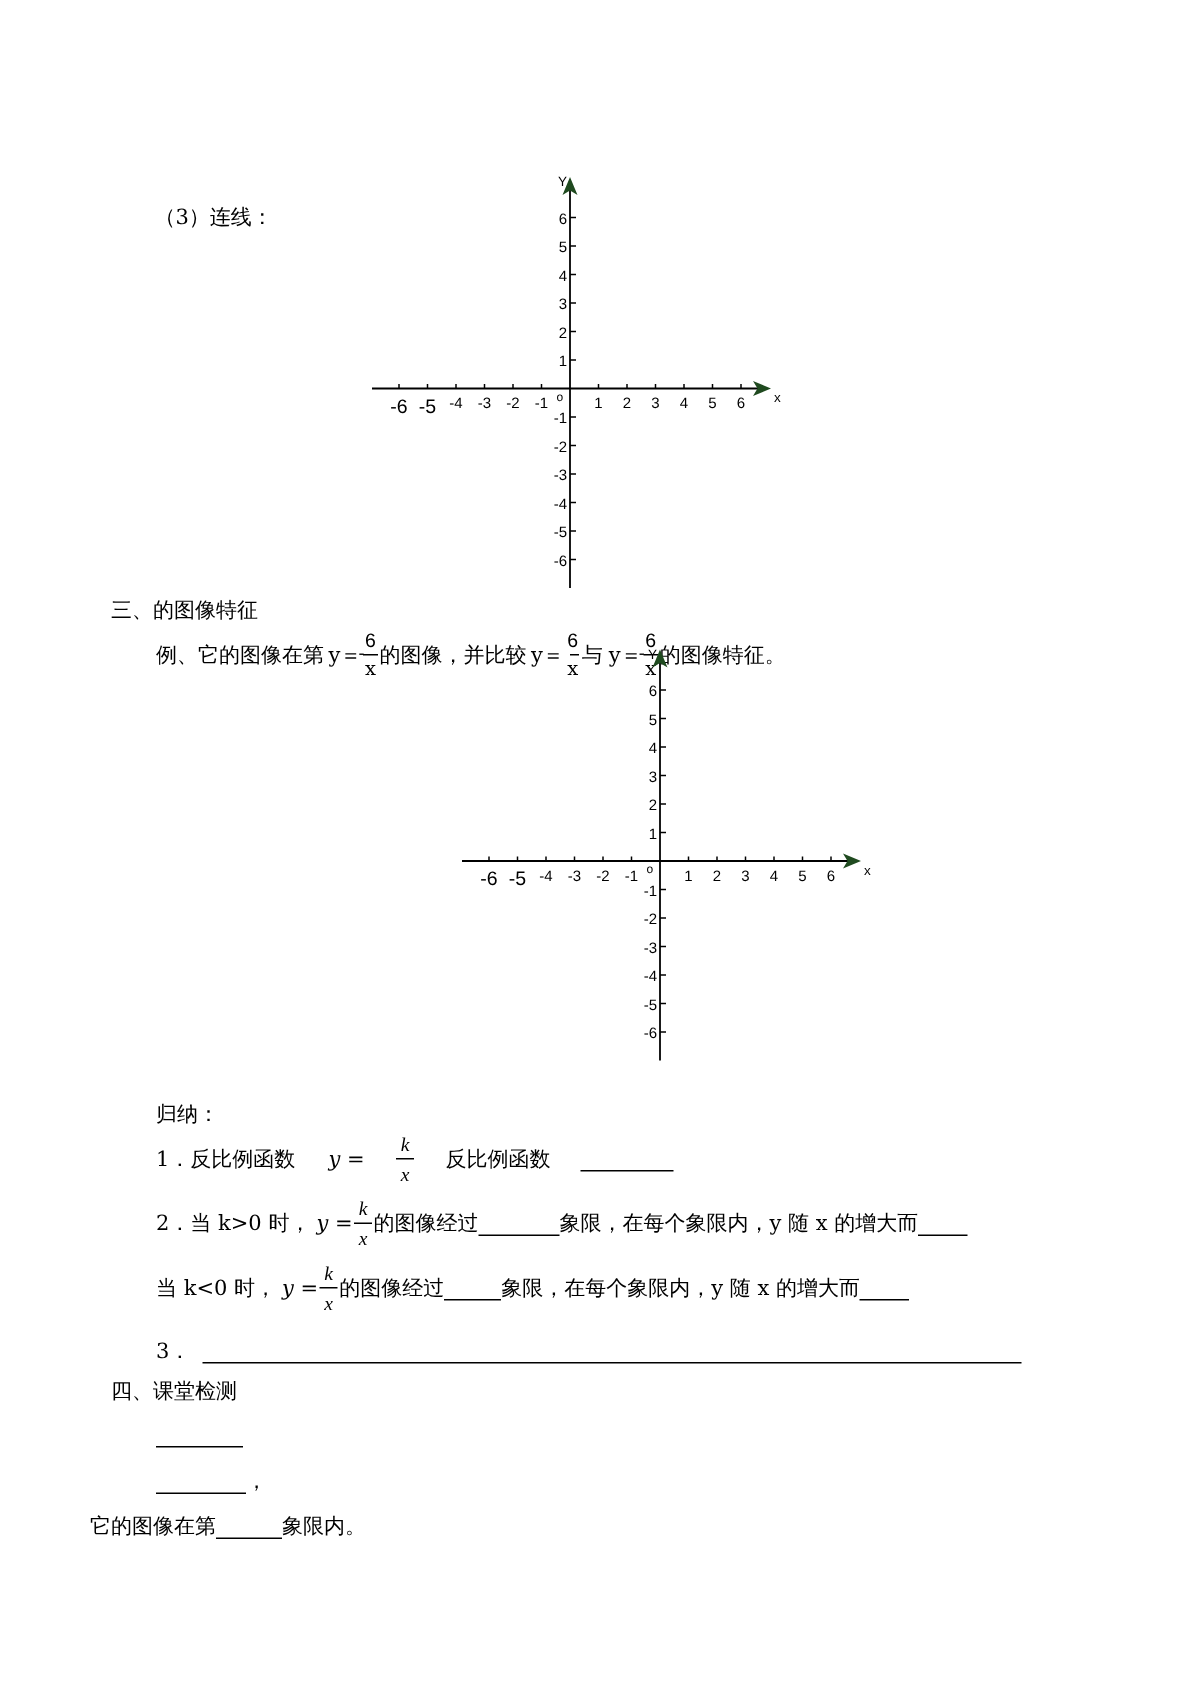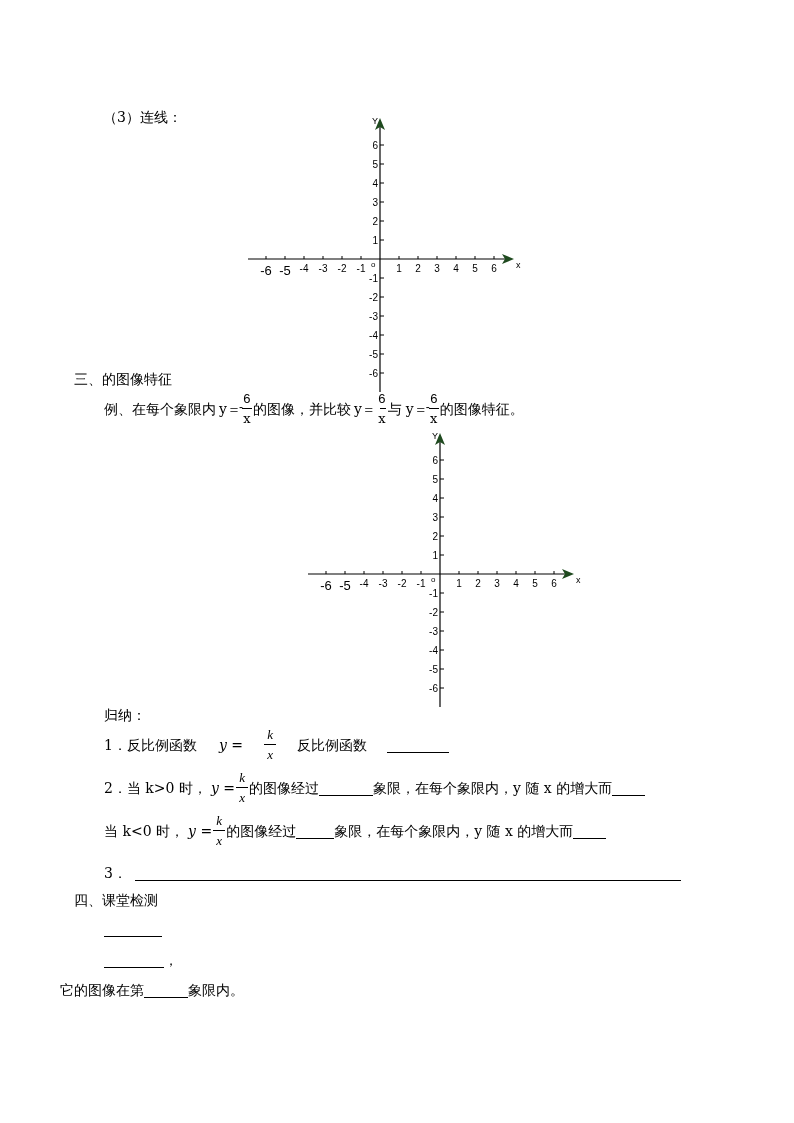--- a/index.html
+++ b/index.html
@@ -1,19 +1,19 @@
 <!DOCTYPE html>
 <html><head>
 <meta charset="utf-8">
 <style>
   html, body { margin: 0; padding: 0; background: #ffffff; }
   body { width: 794px; height: 1123px; position: relative; overflow: hidden;
          font-family: "DejaVu Serif", "Liberation Serif", serif; color: #000; font-size: 14px; }
   .abs { position: absolute; white-space: nowrap; line-height: 1; }
-  .txt { font-size: 14px; }
+  .txt { font-size: 14px; margin-top: 28px; }
   .frac { display: inline-block; position: relative; vertical-align: middle; text-align: center; width: 10px; height: 34px; margin: 0 1px; }
   .frac .num { position: absolute; top: 0; left: 0; width: 100%; font-size: 13px; line-height: 13px; font-family: "Liberation Sans", sans-serif; }
   .frac .bar { position: absolute; top: 16px; left: 0; width: 100%; height: 1px; background: #000; }
   .frac .den { position: absolute; top: 20px; left: 0; width: 100%; font-size: 13px; line-height: 13px; }
   .frac.ital .num, .frac.ital .den { font-style: italic; font-family: "Liberation Serif", serif; }
   .ital { font-style: italic; }
   .blank { display: inline-block; border-bottom: 1px solid #000; height: 14px; vertical-align: baseline; }
   .line { display: flex; align-items: center; }
   svg text { font-family: "Liberation Sans", sans-serif; fill: #000; }
 </style>
@@ -76,21 +76,21 @@
     <text x="138" y="75" font-size="10" text-anchor="end">4</text>
     <line x1="140" y1="52" x2="144" y2="52" stroke="#000000" stroke-width="1"></line>
     <text x="138" y="56" font-size="10" text-anchor="end">5</text>
     <line x1="140" y1="33" x2="144" y2="33" stroke="#000000" stroke-width="1"></line>
     <text x="138" y="37" font-size="10" text-anchor="end">6</text>
   </svg>
 
 <div class="abs txt" style="left:74px; top:372px;">三、的图像特征</div>
 
 <div class="abs txt line" style="left:104px; top:391px; height:36px;">
-  <span>例、在每个象限内</span>
+  <span>例、它的图像在第</span>
   <span style="margin-left:3px;">y＝</span>
   <span class="frac">
     <span class="num">6</span>
     <span class="bar"></span>
     <span class="den">x</span>
   <span style="position: absolute; left: -3px; top: 9px; font-size: 12px; font-family: &quot;Liberation Sans&quot;, sans-serif;">-</span>
     </span>
   <span>的图像，并比较</span>
   <span style="margin-left:3px;">y＝</span>
   <span class="frac">

